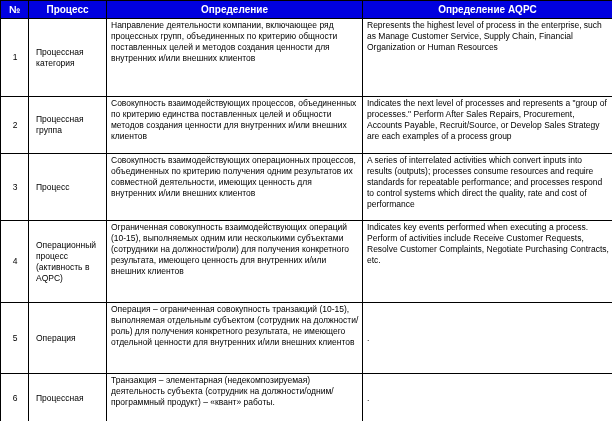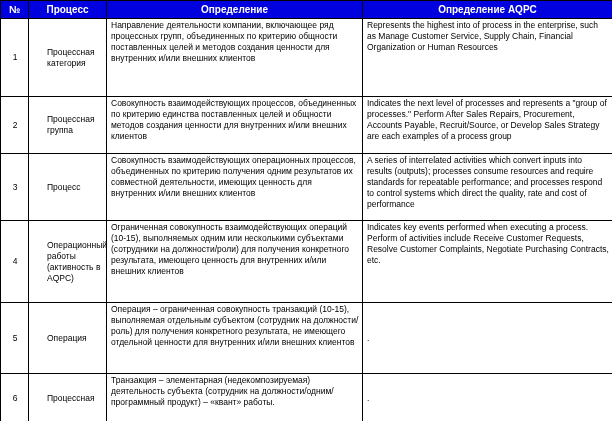--- a/index.html
+++ b/index.html
@@ -32,21 +32,21 @@
     line-height: 11px;
     color: #000;
     padding: 1px 3px 1px 4px;
   }
   td.num {
     text-align: center;
     vertical-align: middle;
   }
   td.term {
     vertical-align: middle;
-    padding-left: 18px;
+    padding-left: 7px;
   }
   td.def, td.apqc {
     vertical-align: top;
   }
   td.apqc-dot {
     vertical-align: middle;
   }
 </style>
 </head>
 <body>
@@ -65,37 +65,37 @@
         <th>Процесс</th>
         <th>Определение</th>
         <th>Определение AQPC</th>
       </tr>
     </thead>
     <tbody>
       <tr style="height:78px">
         <td class="num">1</td>
         <td class="term">Процессная категория</td>
         <td class="def">Направление деятельности компании, включающее ряд процессных групп, объединенных по критерию общности поставленных целей и методов создания ценности для внутренних и/или внешних клиентов</td>
-        <td class="apqc">Represents the highest into of process in the enterprise, such as Manage Customer Service, Supply Chain, Financial Organization or Human Resources</td>
+        <td class="apqc">Represents the highest level of process in the enterprise, such as Manage Customer Service, Supply Chain, Financial Organization or Human Resources</td>
       </tr>
       <tr style="height:57px">
         <td class="num">2</td>
         <td class="term">Процессная группа</td>
         <td class="def">Совокупность взаимодействующих процессов, объединенных по критерию единства поставленных целей и общности методов создания ценности для внутренних и/или внешних клиентов</td>
         <td class="apqc">Indicates the next level of processes and represents a "group of processes."  Perform After Sales Repairs, Procurement, Accounts Payable, Recruit/Source, or Develop Sales Strategy are each examples of a process group</td>
       </tr>
       <tr style="height:67px">
         <td class="num">3</td>
         <td class="term">Процесс</td>
         <td class="def">Совокупность взаимодействующих операционных процессов, объединенных по критерию получения одним результатов их совместной деятельности, имеющих ценность для внутренних и/или внешних клиентов</td>
         <td class="apqc">A series of interrelated activities which convert inputs into results (outputs); processes consume resources and require standards for repeatable performance; and processes respond to control systems which direct the quality, rate and cost of performance</td>
       </tr>
       <tr style="height:82px">
         <td class="num">4</td>
-        <td class="term">Операционный работы (активность в AQPC)</td>
+        <td class="term">Операционный процесс (активность в AQPC)</td>
         <td class="def">Ограниченная совокупность взаимодействующих операций (10-15), выполняемых одним или несколькими субъектами (сотрудники на должности/роли) для получения конкретного результата, имеющего ценность для внутренних и/или внешних клиентов</td>
         <td class="apqc">Indicates key events performed when executing a process.  Perform of activities include Receive Customer Requests, Resolve Customer Complaints, Negotiate Purchasing Contracts, etc.</td>
       </tr>
       <tr style="height:71px">
         <td class="num">5</td>
         <td class="term">Операция</td>
         <td class="def">Операция – ограниченная совокупность транзакций (10-15), выполняемая отдельным субъектом (сотрудник на должности/роль) для получения конкретного результата, не имеющего отдельной ценности для внутренних и/или внешних клиентов</td>
         <td class="apqc apqc-dot">.</td>
       </tr>
       <tr style="height:49px">

